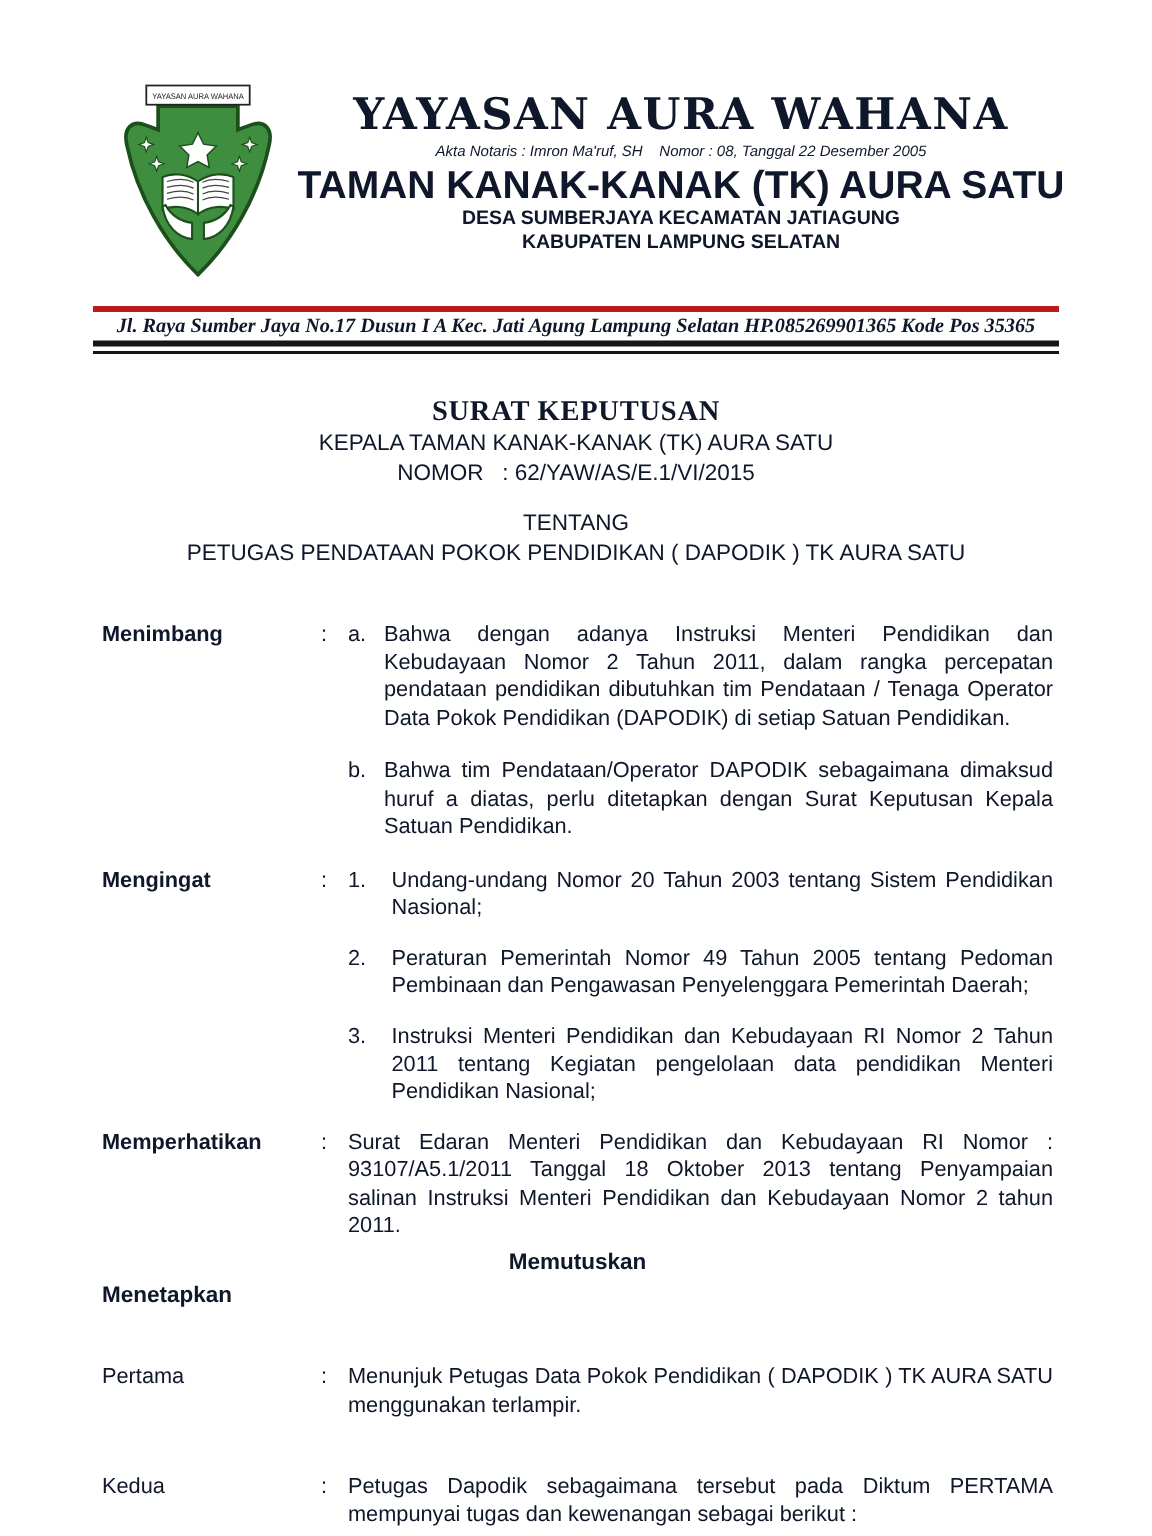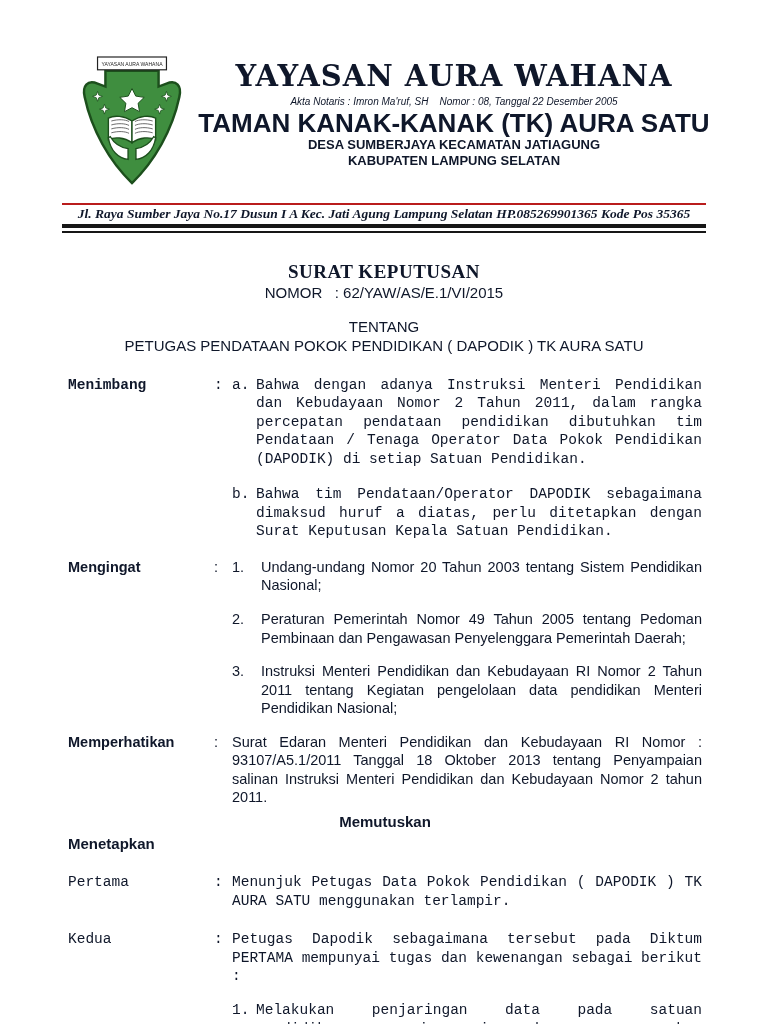--- a/index.html
+++ b/index.html
@@ -13,21 +13,21 @@
   .logo-box{flex:none;width:130px;}
   .lh-text{flex:1;text-align:center;padding-top:10px;}
   .foundation{
     font-family:"DejaVu Serif","Liberation Serif",serif;
     font-weight:bold;font-size:29px;line-height:1.02;letter-spacing:1px;
   }
   .notary{font-size:10px;margin-top:4px;white-space:pre-wrap;font-style:italic;}
   .school{font-size:26px;font-weight:bold;margin-top:2px;line-height:1.1;}
   .geo{font-size:13px;font-weight:bold;line-height:1.2;}
   
-  .address-wrap{margin:9px 62px 0 62px;border-top:2px solid #b91c1c;}
+  .address-wrap{margin:9px 62px 0 62px;border-top:4px solid #b91c1c;}
   .address{
     font-family:"Liberation Serif","DejaVu Serif",serif;
     font-style:italic;font-weight:bold;font-size:13.5px;
     text-align:center;padding:1px 0 2px 0;
   }
   .double-rule{border-top:4px solid #161616;height:3px;border-bottom:2px solid #161616;}
   
   .title-block{text-align:center;margin-top:28px;}
   .doc-title{
     font-family:"Liberation Serif","DejaVu Serif",serif;
@@ -41,21 +41,21 @@
   .row{display:flex;align-items:flex-start;}
   .label{width:146px;flex:none;}
   .bold{font-weight:bold;}
   .colon{width:18px;flex:none;}
   .content{flex:1;min-width:0;}
   .li{display:flex;align-items:flex-start;}
   .alpha > .marker{width:24px;flex:none;}
   .num > .marker{width:29px;flex:none;}
   .sub > .marker{width:24px;flex:none;}
   .jtext{flex:1;text-align:justify;}
-  .mt20{margin-top:20px;font-family:Liberation Mono, monospace;}
+  .mt20{margin-top:36px;}
   .mt17{margin-top:17px;}
   .mt15{margin-top:15px;}
   .memutuskan{text-align:center;font-weight:bold;font-size:15px;margin-top:5px;}
   .menetapkan{font-weight:bold;margin-top:3px;font-size:15px;}
 </style>
 </head>
 <body>
 
 <div class="page">
 
@@ -93,20 +93,21 @@
     </div>
   </div>
 
   <div class="address-wrap">
     <div class="address">Jl. Raya Sumber Jaya No.17 Dusun I A Kec. Jati Agung Lampung Selatan HP.085269901365 Kode Pos 35365</div>
     <div class="double-rule"></div>
   </div>
 
   <div class="title-block">
     <div class="doc-title">SURAT KEPUTUSAN</div>
+    <div class="title-sub">KEPALA TAMAN KANAK-KANAK (TK) AURA SATU</div>
     <div class="title-sub keep-space">NOMOR   : 62/YAW/AS/E.1/VI/2015</div>
     <div class="title-sub mt14">TENTANG</div>
     <div class="title-sub">PETUGAS PENDATAAN POKOK PENDIDIKAN ( DAPODIK ) TK AURA SATU</div>
   </div>
 
   <div class="docbody">
 
     <div class="row mt20">
       <div class="label bold">Menimbang</div>
       <div class="colon">:</div>

